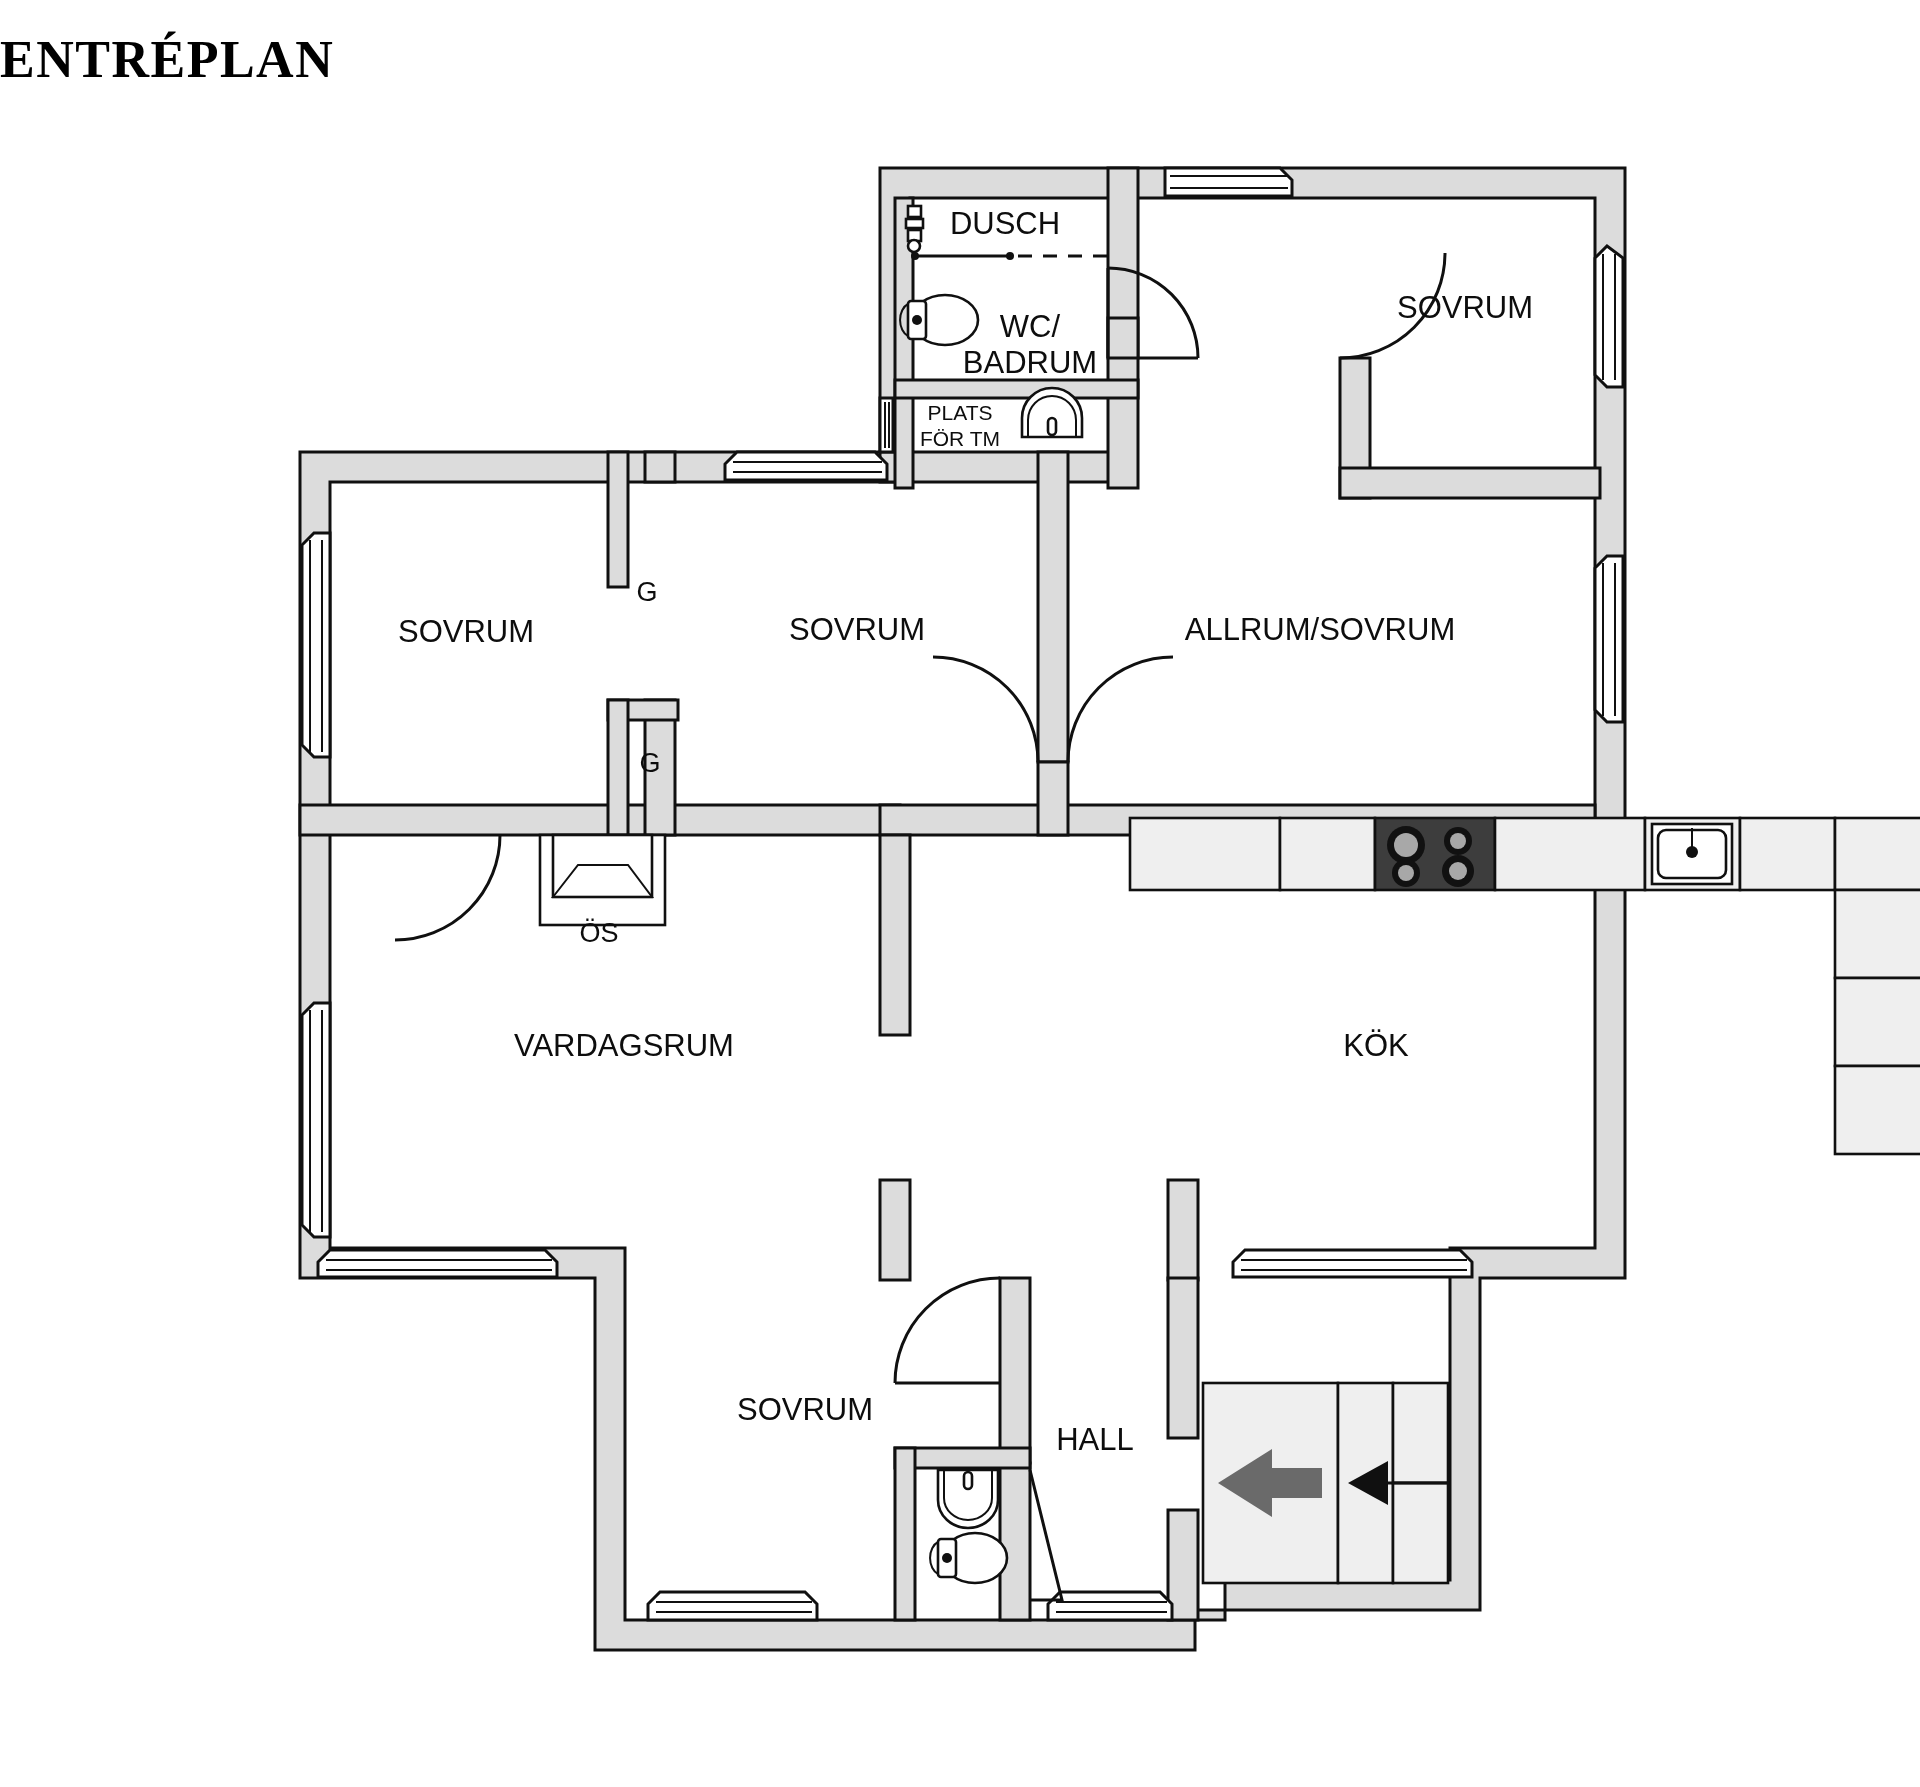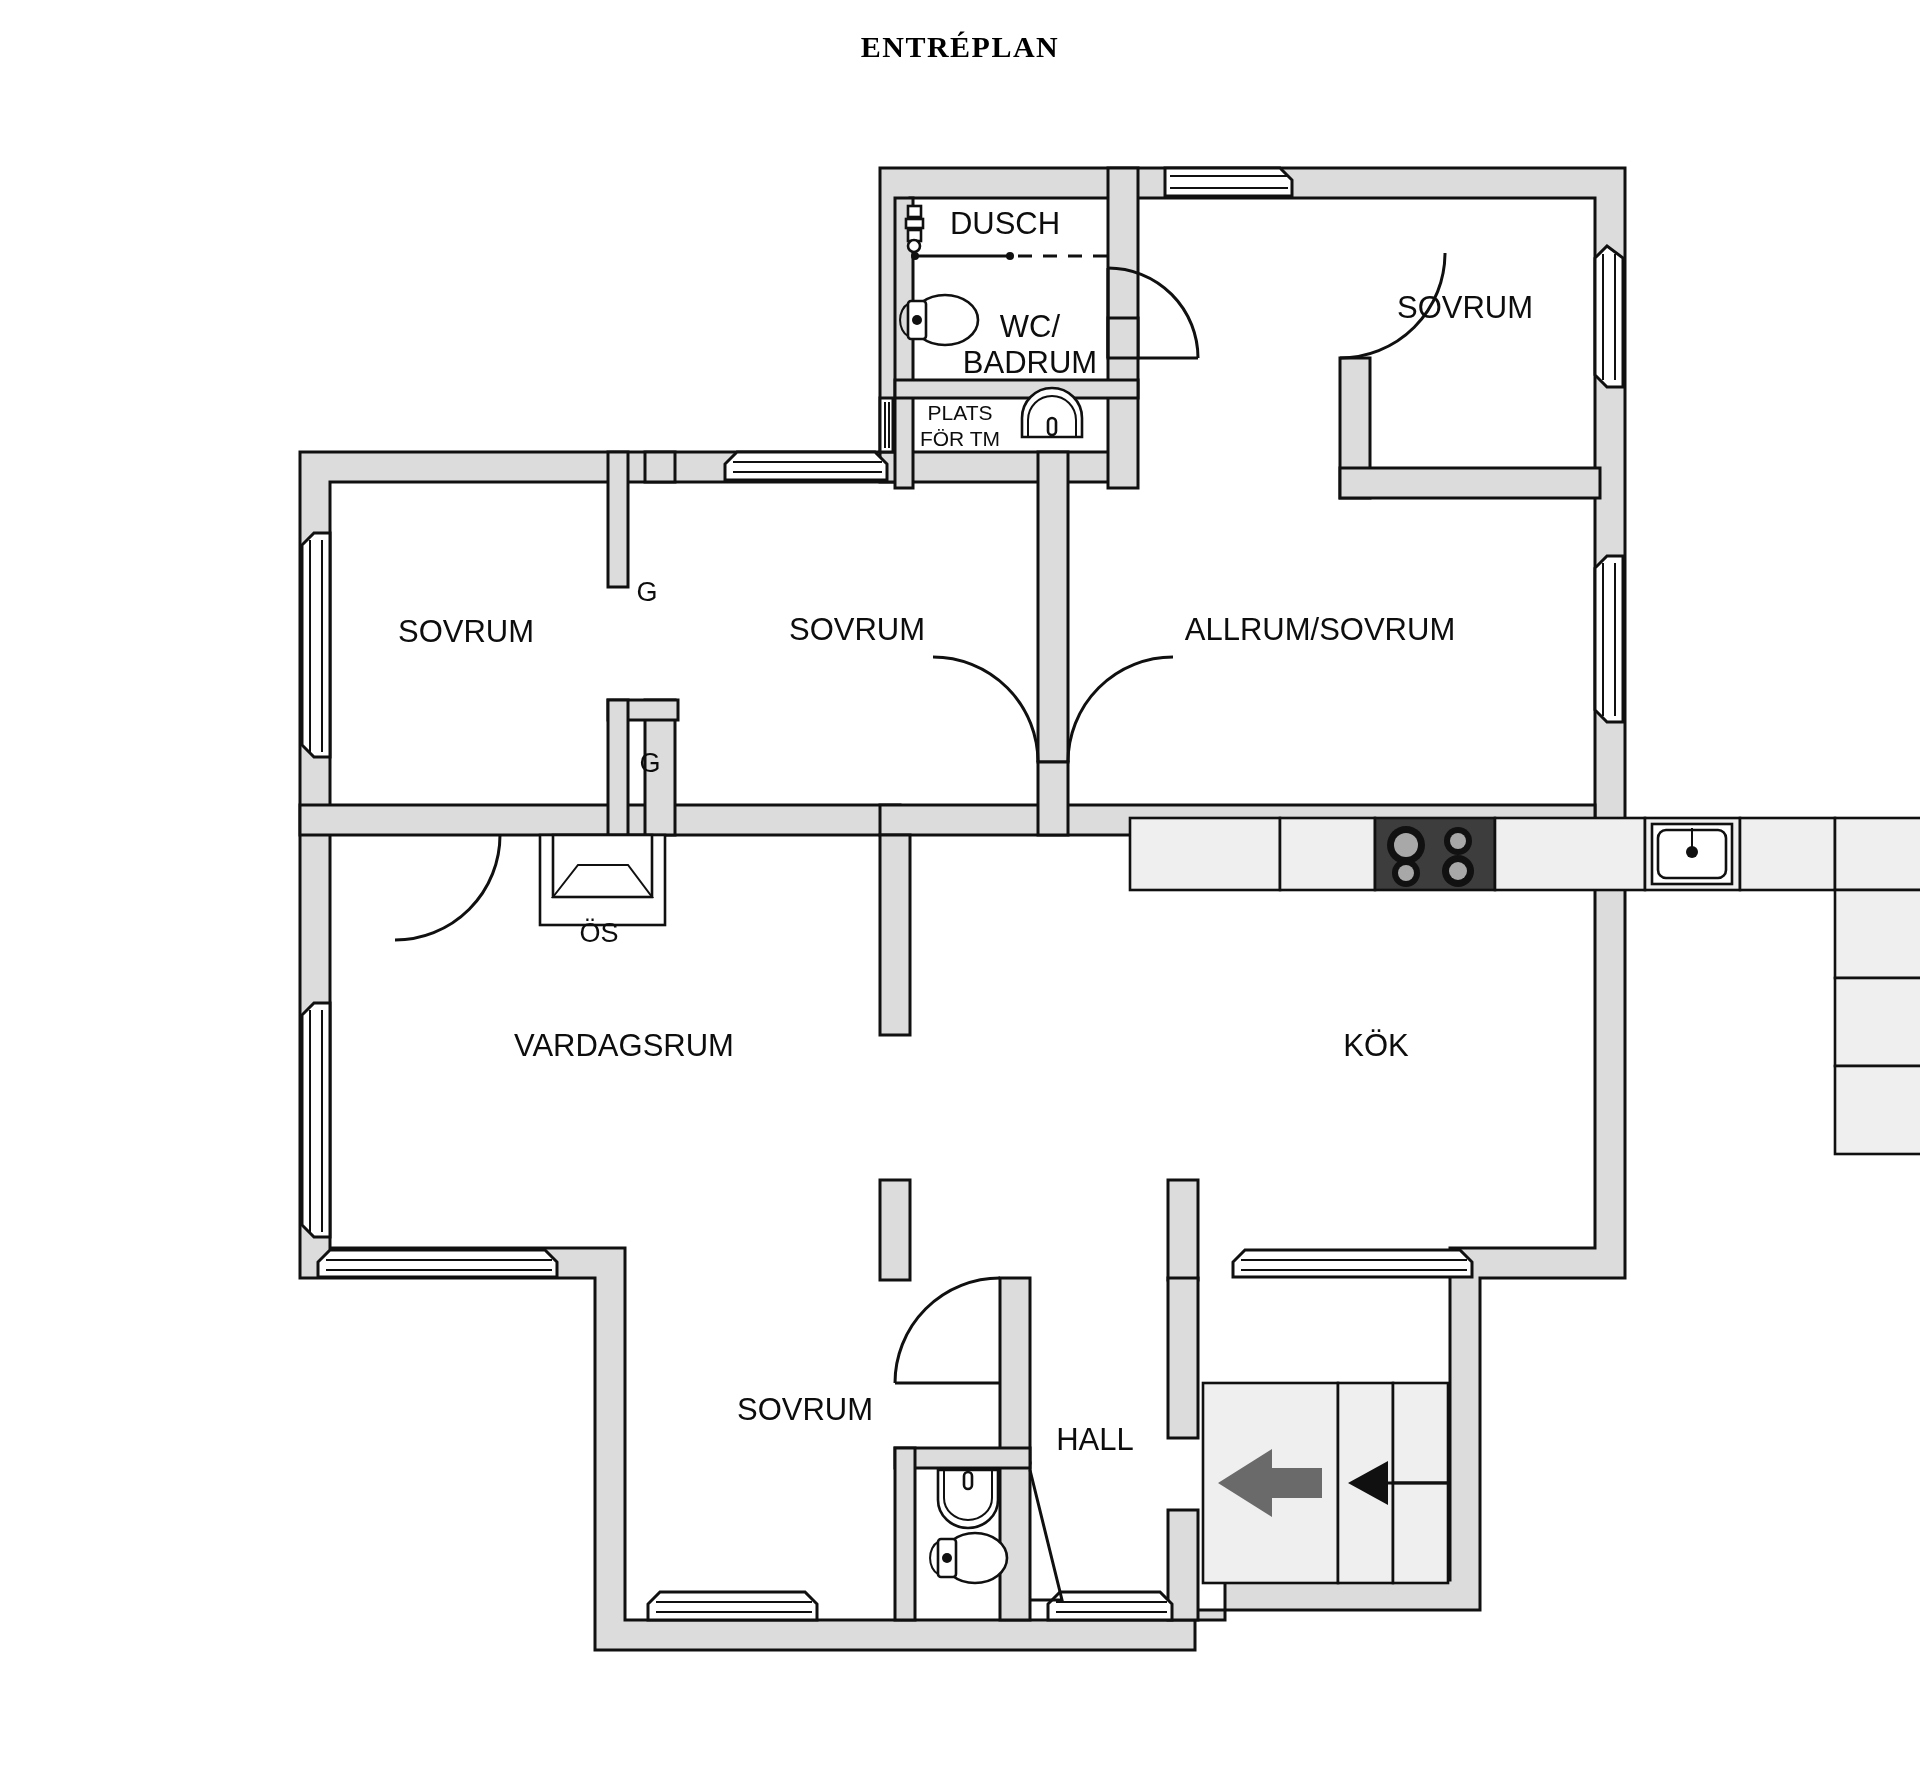--- a/index.html
+++ b/index.html
@@ -12,24 +12,24 @@
     height: 1787px;
     position: relative;
     font-family: "Liberation Sans", sans-serif;
     overflow: hidden;
   }
   #plan-title {
     position: absolute;
     top: 30px;
     left: 0;
     width: 1920px;
-    text-align: center;
+    text-align: left;
     font-family: "Liberation Serif", serif;
     font-weight: bold;
-    font-size: 30px;
+    font-size: 52px;
     letter-spacing: 1.5px;
     color: #000000;
   }
   #floorplan-canvas {
     position: absolute;
     top: 0;
     left: 0;
     width: 1920px;
     height: 1787px;
   }

